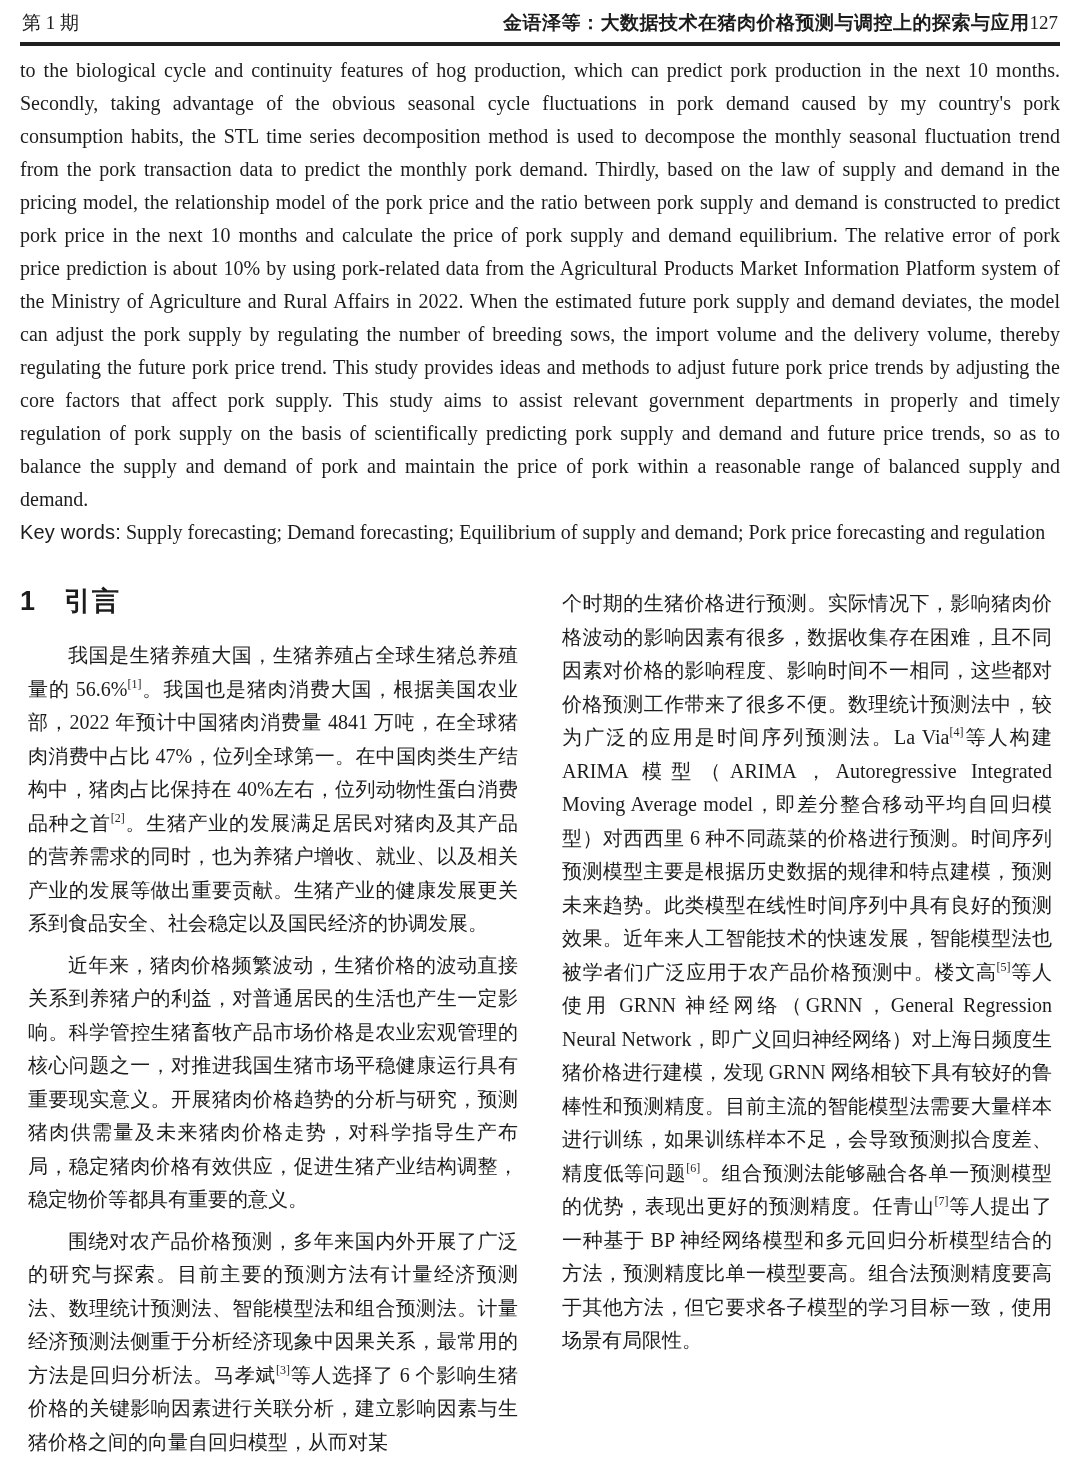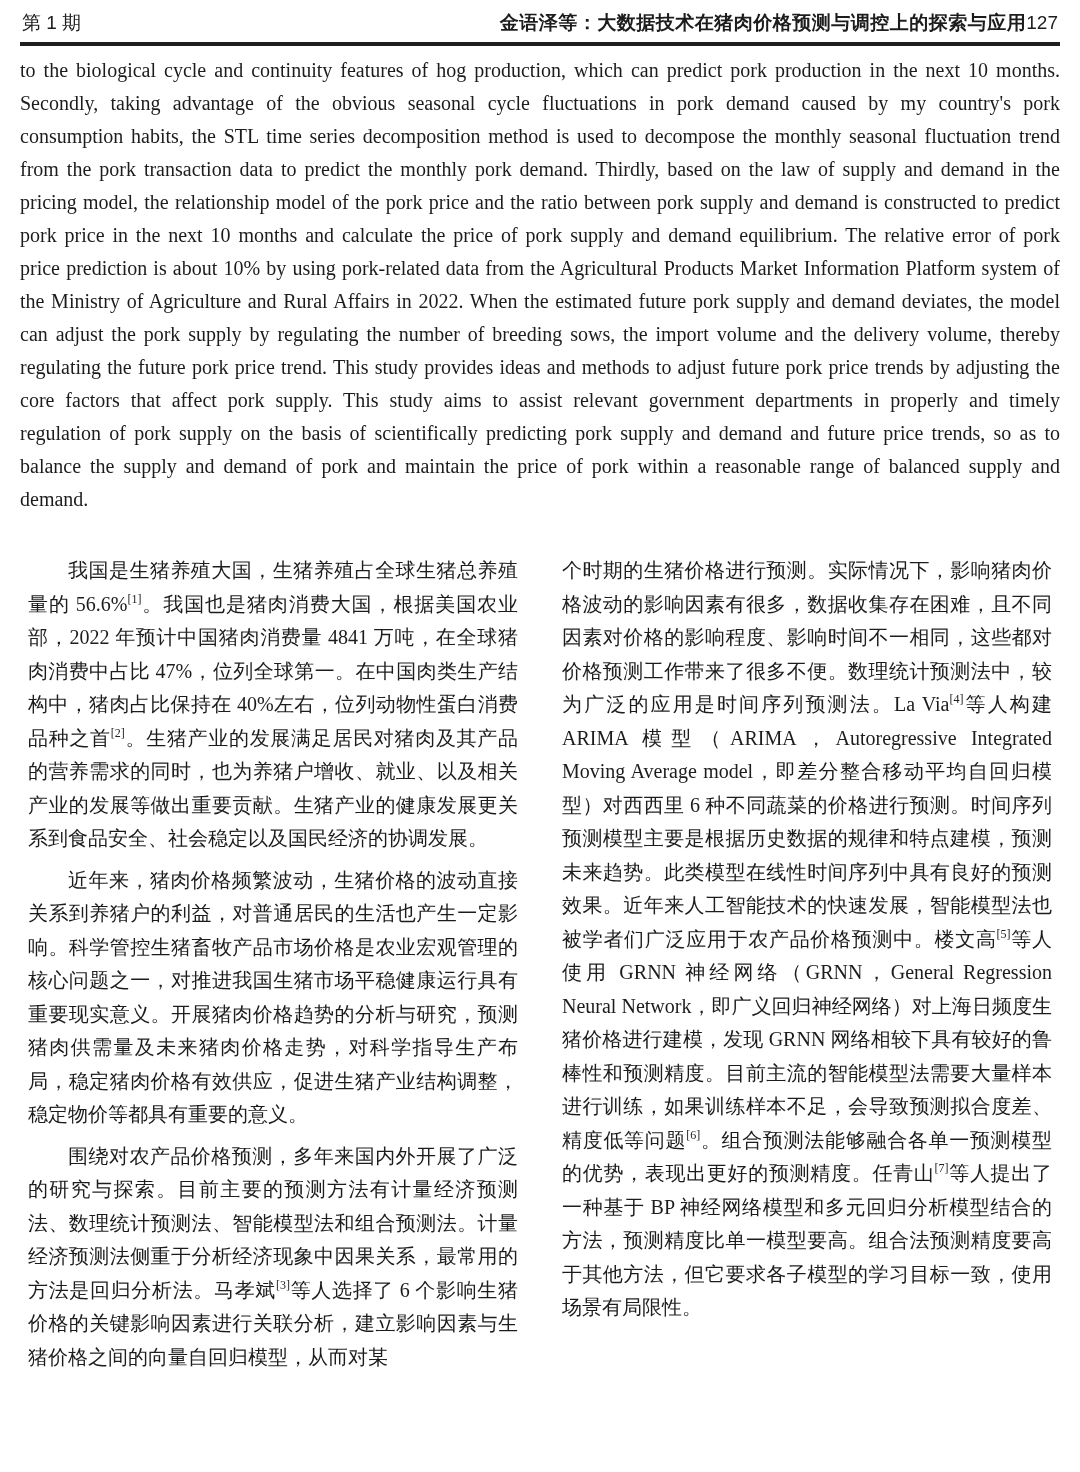--- a/index.html
+++ b/index.html
@@ -20,21 +20,21 @@
   
   .header {
     display: flex;
     justify-content: space-between;
     align-items: baseline;
     padding: 4px 2px 6px 2px;
     font-family: "Liberation Serif", serif;
     font-size: 19px;
   }
   .header .issue, .header .pageno {
-    font-family: Liberation Sans, sans-serif;
+    font-family: Liberation Serif, serif;
     white-space: nowrap;
   }
   .header .running-title {
     font-family: "Liberation Sans", sans-serif;
     font-weight: 600;
     font-size: 19px;
     letter-spacing: 0.5px;
     text-align: right;
     flex: 1;
   }
@@ -102,23 +102,27 @@
 
   <div class="header">
     <span class="issue">第 1 期</span>
     <span class="running-title">金语泽等：大数据技术在猪肉价格预测与调控上的探索与应用</span>
     <span class="pageno">127</span>
   </div>
   <div class="header-rule"></div>
 
   <div class="abstract">to the biological cycle and continuity features of hog production, which can predict pork production in the next 10 months. Secondly, taking advantage of the obvious seasonal cycle fluctuations in pork demand caused by my country's pork consumption habits, the STL time series decomposition method is used to decompose the monthly seasonal fluctuation trend from the pork transaction data to predict the monthly pork demand. Thirdly, based on the law of supply and demand in the pricing model, the relationship model of the pork price and the ratio between pork supply and demand is constructed to predict pork price in the next 10 months and calculate the price of pork supply and demand equilibrium. The relative error of pork price prediction is about 10% by using pork-related data from the Agricultural Products Market Information Platform system of the Ministry of Agriculture and Rural Affairs in 2022. When the estimated future pork supply and demand deviates, the model can adjust the pork supply by regulating the number of breeding sows, the import volume and the delivery volume, thereby regulating the future pork price trend. This study provides ideas and methods to adjust future pork price trends by adjusting the core factors that affect pork supply. This study aims to assist relevant government departments in properly and timely regulation of pork supply on the basis of scientifically predicting pork supply and demand and future price trends, so as to balance the supply and demand of pork and maintain the price of pork within a reasonable range of balanced supply and demand.</div>
 
+  <div class="keywords"><span class="kw-label">Key words:</span><span> Supply forecasting; Demand forecasting; Equilibrium of supply and demand; Pork price forecasting and regulation</span></div>
 
   <div class="columns">
     <div class="col">
+      <div class="section-heading">
+        <span class="sec-num">1</span><span>引言</span>
+      </div>
       <div>
           <p>我国是生猪养殖大国，生猪养殖占全球生猪总养殖量的 56.6%<sup>[1]</sup>。我国也是猪肉消费大国，根据美国农业部，2022 年预计中国猪肉消费量 4841 万吨，在全球猪肉消费中占比 47%，位列全球第一。在中国肉类生产结构中，猪肉占比保持在 40%左右，位列动物性蛋白消费品种之首<sup>[2]</sup>。生猪产业的发展满足居民对猪肉及其产品的营养需求的同时，也为养猪户增收、就业、以及相关产业的发展等做出重要贡献。生猪产业的健康发展更关系到食品安全、社会稳定以及国民经济的协调发展。</p>
           <p>近年来，猪肉价格频繁波动，生猪价格的波动直接关系到养猪户的利益，对普通居民的生活也产生一定影响。科学管控生猪畜牧产品市场价格是农业宏观管理的核心问题之一，对推进我国生猪市场平稳健康运行具有重要现实意义。开展猪肉价格趋势的分析与研究，预测猪肉供需量及未来猪肉价格走势，对科学指导生产布局，稳定猪肉价格有效供应，促进生猪产业结构调整，稳定物价等都具有重要的意义。</p>
           <p>围绕对农产品价格预测，多年来国内外开展了广泛的研究与探索。目前主要的预测方法有计量经济预测法、数理统计预测法、智能模型法和组合预测法。计量经济预测法侧重于分析经济现象中因果关系，最常用的方法是回归分析法。马孝斌<sup>[3]</sup>等人选择了 6 个影响生猪价格的关键影响因素进行关联分析，建立影响因素与生猪价格之间的向量自回归模型，从而对某</p>
         </div>
     </div>
     <div class="col">
       <div>
           <p class="no-indent">个时期的生猪价格进行预测。实际情况下，影响猪肉价格波动的影响因素有很多，数据收集存在困难，且不同因素对价格的影响程度、影响时间不一相同，这些都对价格预测工作带来了很多不便。数理统计预测法中，较为广泛的应用是时间序列预测法。La Via<sup>[4]</sup>等人构建 ARIMA 模型（ARIMA，Autoregressive Integrated Moving Average model，即差分整合移动平均自回归模型）对西西里 6 种不同蔬菜的价格进行预测。时间序列预测模型主要是根据历史数据的规律和特点建模，预测未来趋势。此类模型在线性时间序列中具有良好的预测效果。近年来人工智能技术的快速发展，智能模型法也被学者们广泛应用于农产品价格预测中。楼文高<sup>[5]</sup>等人使用 GRNN 神经网络（GRNN，General Regression Neural Network，即广义回归神经网络）对上海日频度生猪价格进行建模，发现 GRNN 网络相较下具有较好的鲁棒性和预测精度。目前主流的智能模型法需要大量样本进行训练，如果训练样本不足，会导致预测拟合度差、精度低等问题<sup>[6]</sup>。组合预测法能够融合各单一预测模型的优势，表现出更好的预测精度。任青山<sup>[7]</sup>等人提出了一种基于 BP 神经网络模型和多元回归分析模型结合的方法，预测精度比单一模型要高。组合法预测精度要高于其他方法，但它要求各子模型的学习目标一致，使用场景有局限性。</p>
         </div>

